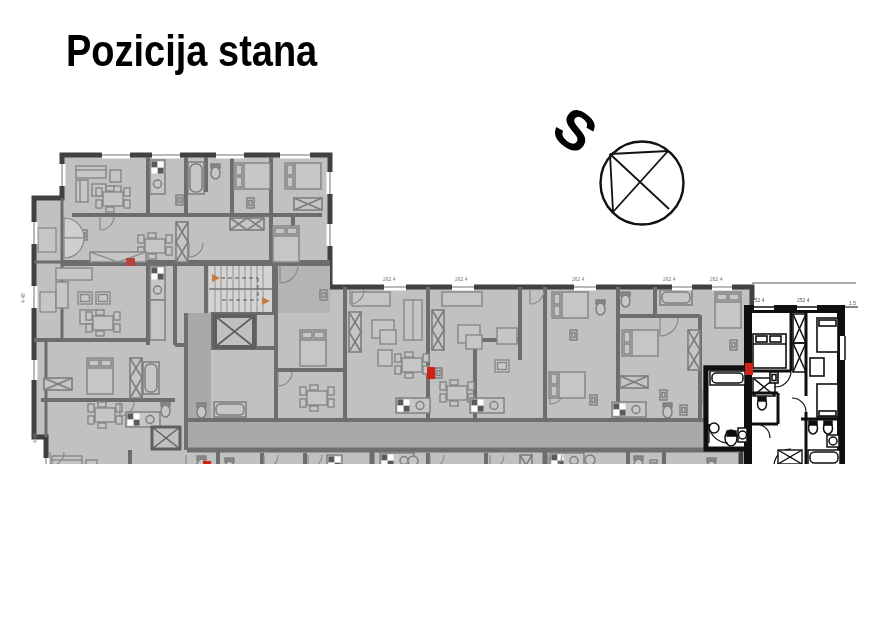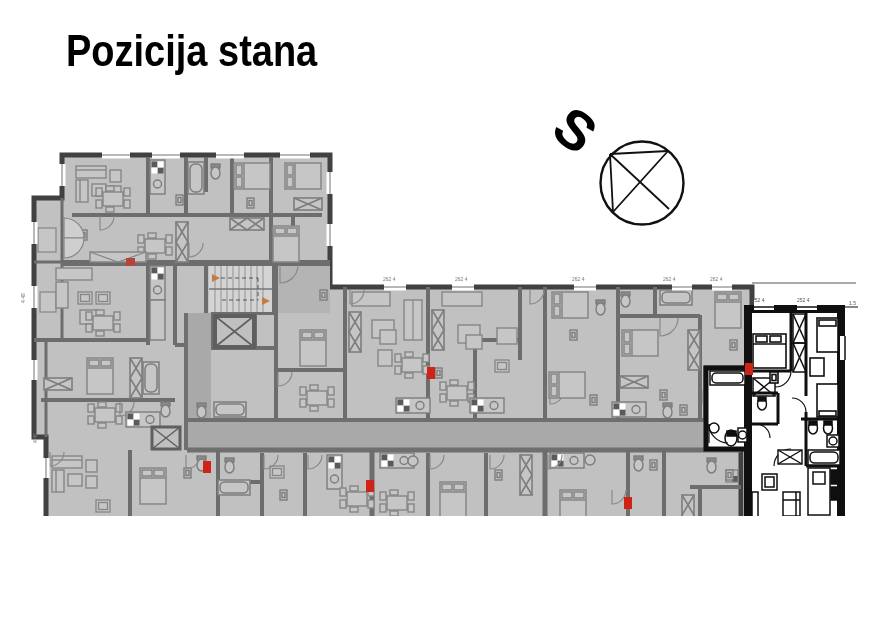--- a/index.html
+++ b/index.html
@@ -1,16 +1,16 @@
 <!DOCTYPE html>
 <html><head>
 <meta charset="utf-8">
 <style>
   html,body{margin:0;padding:0;background:#fff;}
-  #page{position:relative;width:876px;height:516px;background:#fff;overflow:hidden;
+  #page{position:relative;width:876px;height:464px;background:#fff;overflow:hidden;
         font-family:"Liberation Sans", sans-serif;}
 </style>
 </head>
 <body>
 <div id="page">
 <svg width="876" height="640" viewBox="0 0 876 640" xmlns="http://www.w3.org/2000/svg">
 <defs>
 
   <g id="bedV" stroke="#868686" fill="#c6c6c6" stroke-width="1.5">
     <rect x="0" y="0" width="26" height="36"></rect>

